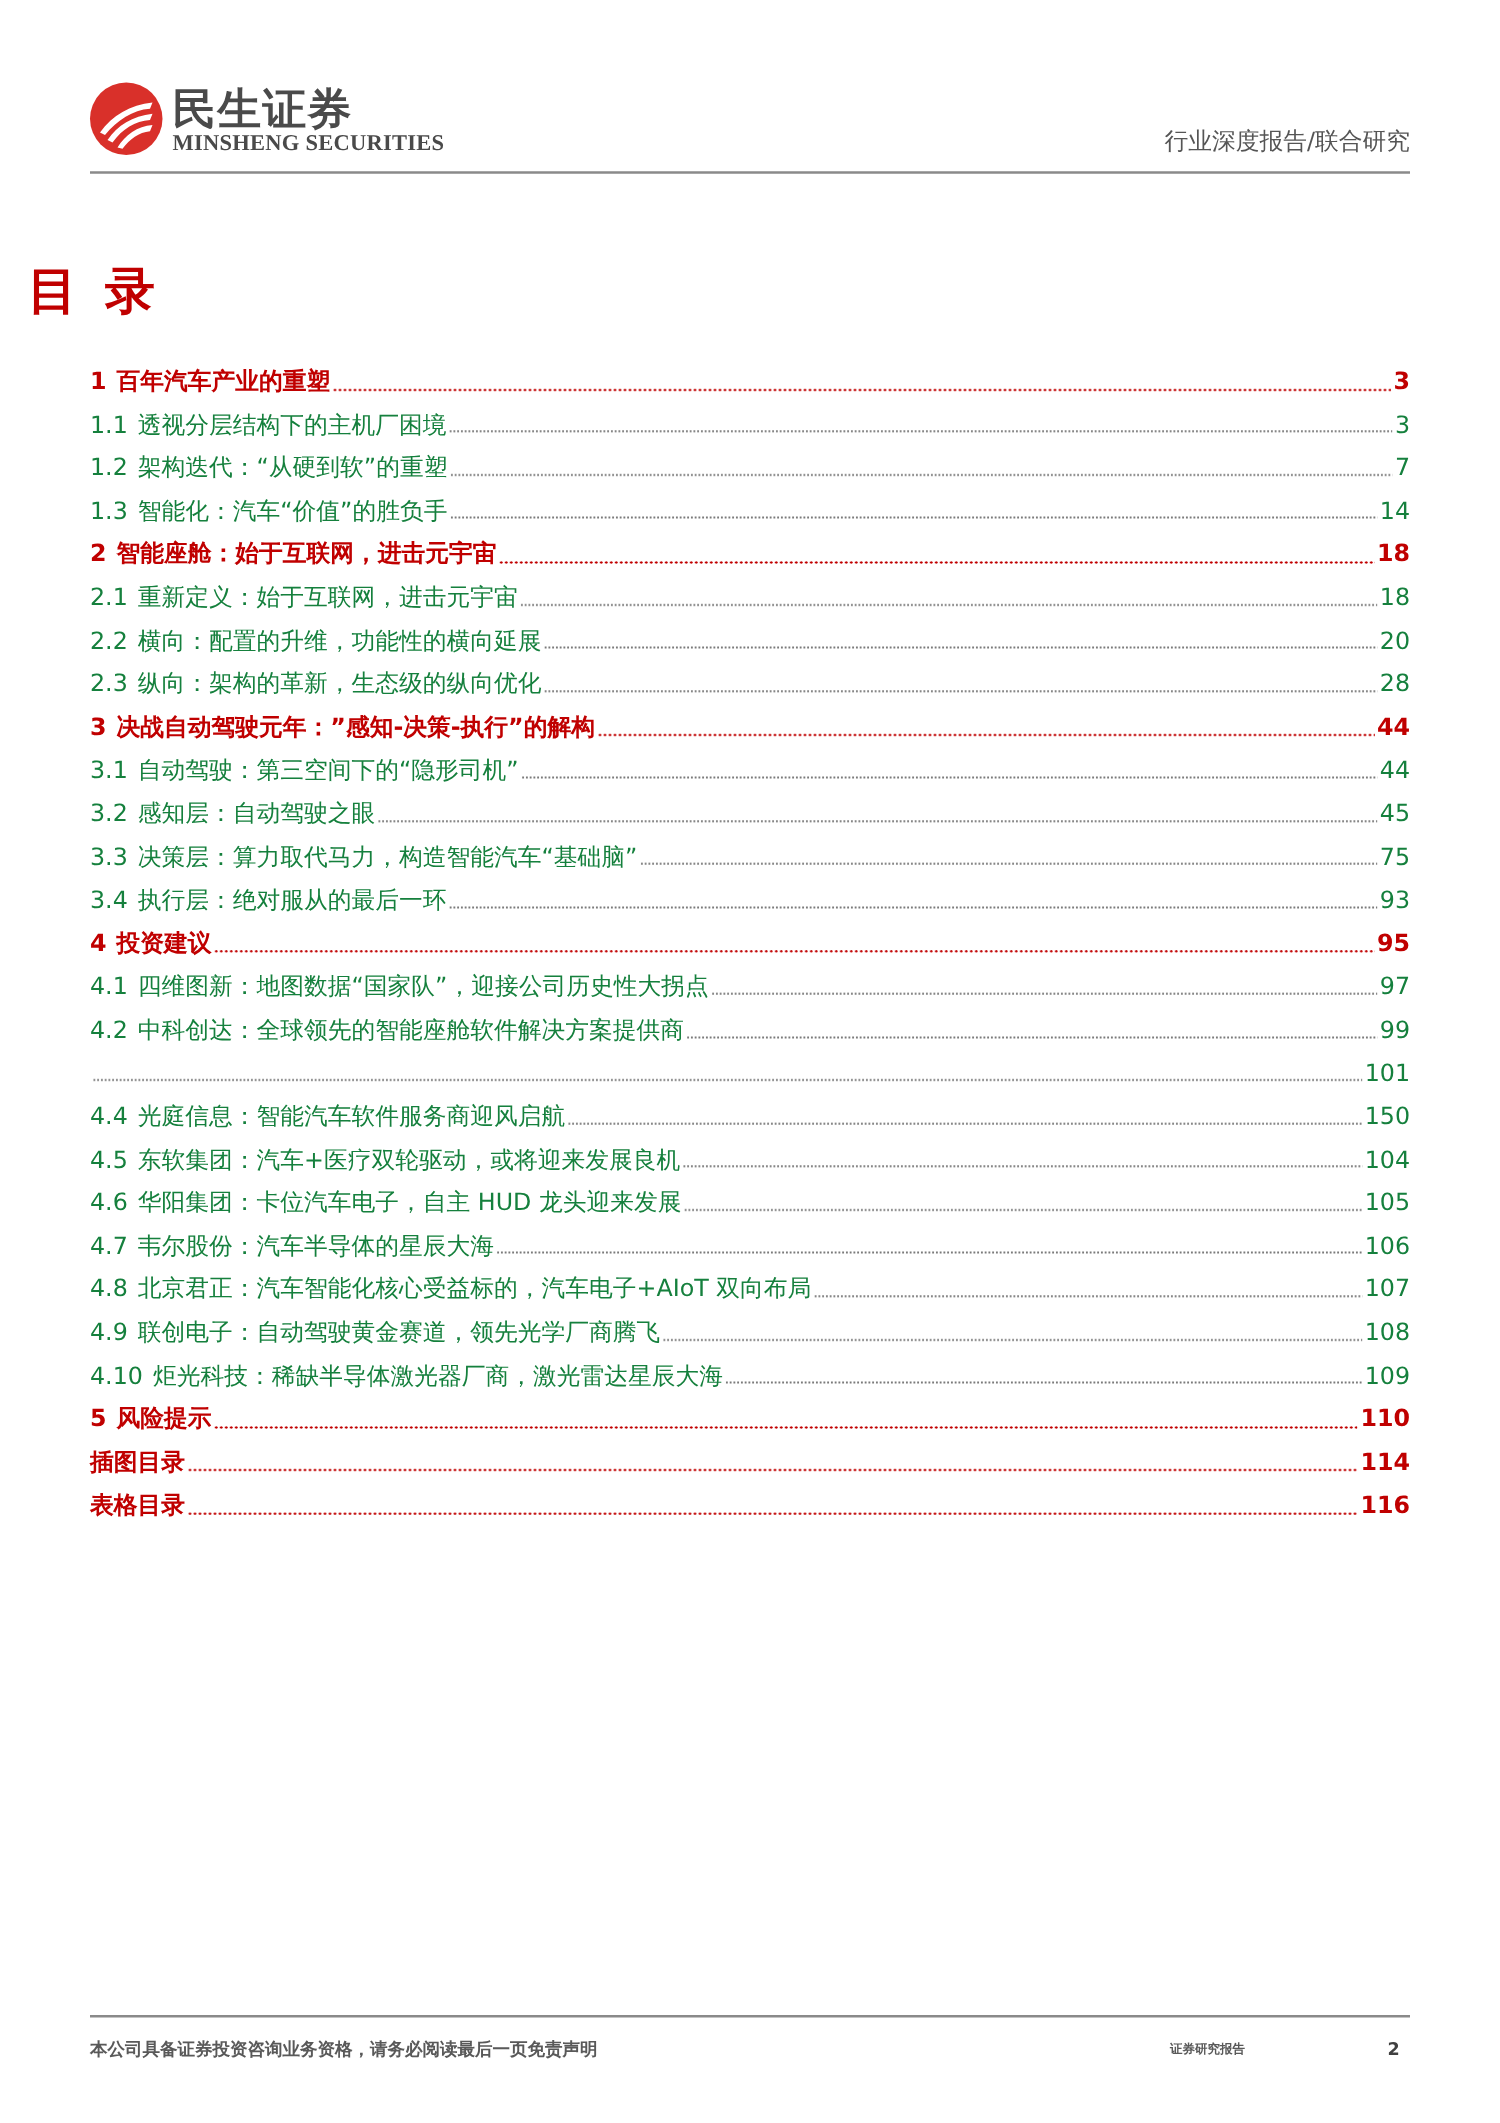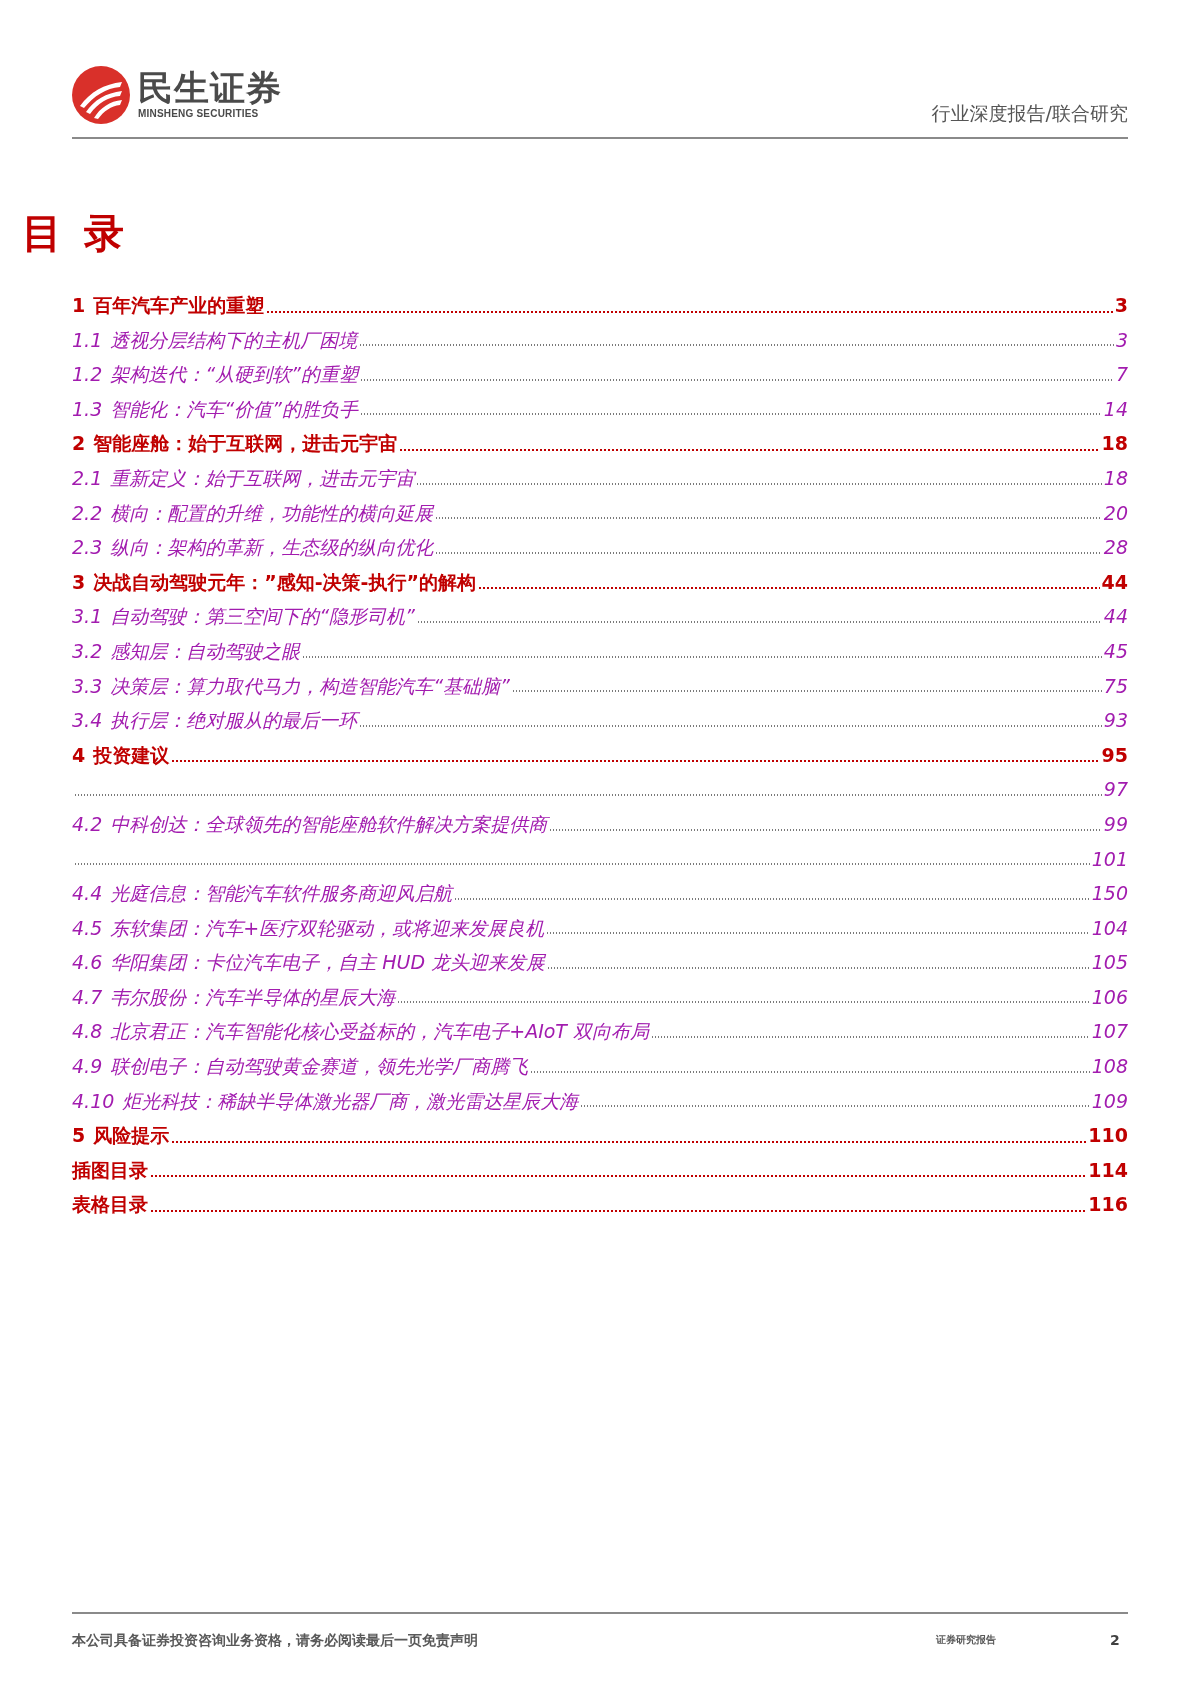--- a/index.html
+++ b/index.html
@@ -50,22 +50,22 @@
       flex-direction: column;
     }
     .logo-cn {
       font-size: 35px;
       font-weight: bold;
       color: #4a4a4a;
       letter-spacing: 1px;
       line-height: 38px;
     }
     .logo-en {
-      font-family: Liberation Sans, sans-serif;
-      font-size: 10px;
+      font-family: Liberation Serif, serif;
+      font-size: 18px;
       font-weight: bold;
       color: #4a4a4a;
       letter-spacing: 0.2px;
       line-height: 14px;
     }
     .report-type {
       position: absolute;
       right: 0;
       top: 34px;
       font-size: 19px;
@@ -138,21 +138,21 @@
       position: static;
       width: auto;
       height: auto;
       flex: 0 0 auto;
       font-size: 19px;
       text-align: right;
     }
     .toc-row.level1 { color: #c00000; }
     .toc-row.level1 .label,
     .toc-row.level1 .page { font-weight: bold; }
-    .toc-row.level2 { color: #a21caf; font-style: italic; }
+    .toc-row.level2 { color: #15803d; }
     .toc-row.level2 .leader::after {
       background-image: radial-gradient(circle, #7a7a7a 0.7px, transparent 0.9px);
       background-size: 3px 2px;
       bottom: 11px;
     }
     
     .footer-rule {
       position: absolute;
       left: 72px;
       top: 1612px;
@@ -278,20 +278,21 @@
         <span class="label"><span class="num">3.4</span><span class="title">执行层：绝对服从的最后一环</span></span>
         <span class="leader"></span>
         <span class="page">93</span>
       </div>
       <div class="toc-row level1">
         <span class="label"><span class="num">4</span><span class="title">投资建议</span></span>
         <span class="leader"></span>
         <span class="page">95</span>
       </div>
       <div class="toc-row level2">
+        <span class="label"><span class="num">4.1</span><span class="title">四维图新：地图数据“国家队”，迎接公司历史性大拐点</span></span>
         <span class="leader"></span>
         <span class="page">97</span>
       </div>
       <div class="toc-row level2">
         <span class="label"><span class="num">4.2</span><span class="title">中科创达：全球领先的智能座舱软件解决方案提供商</span></span>
         <span class="leader"></span>
         <span class="page">99</span>
       </div>
       <div class="toc-row level2">
         <span class="leader"></span>

